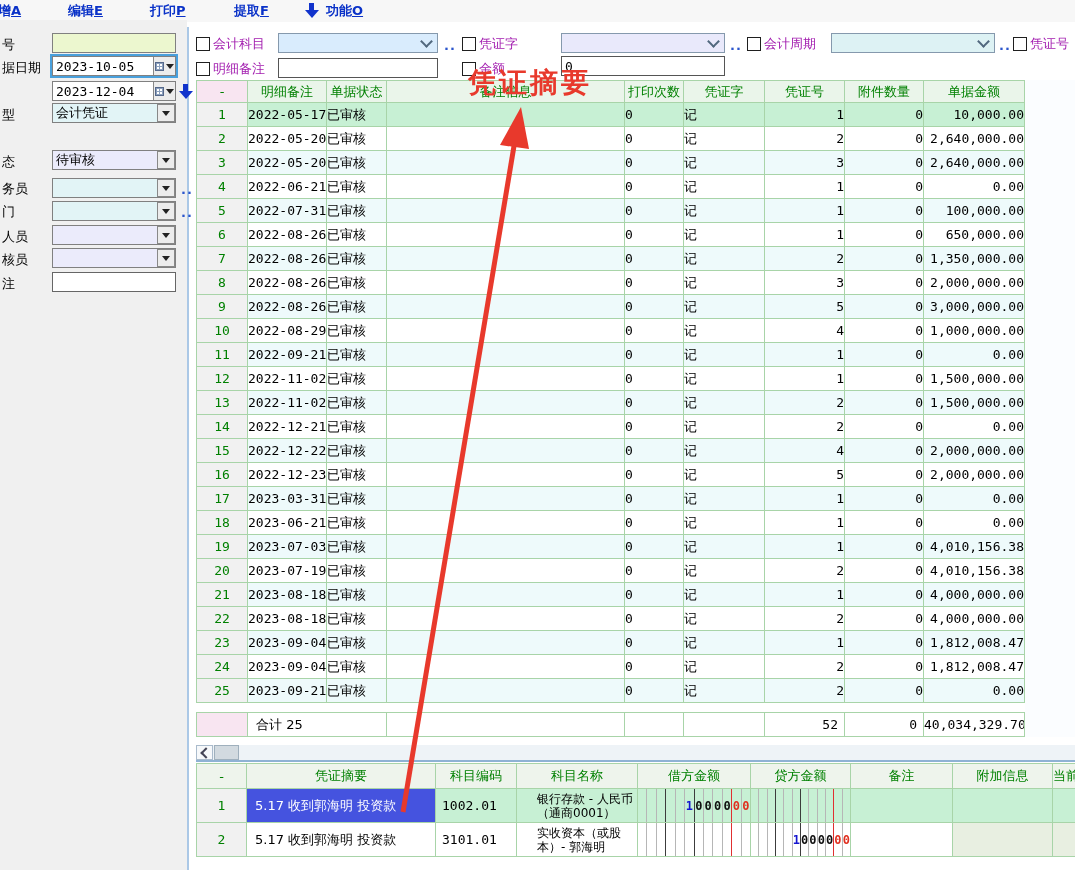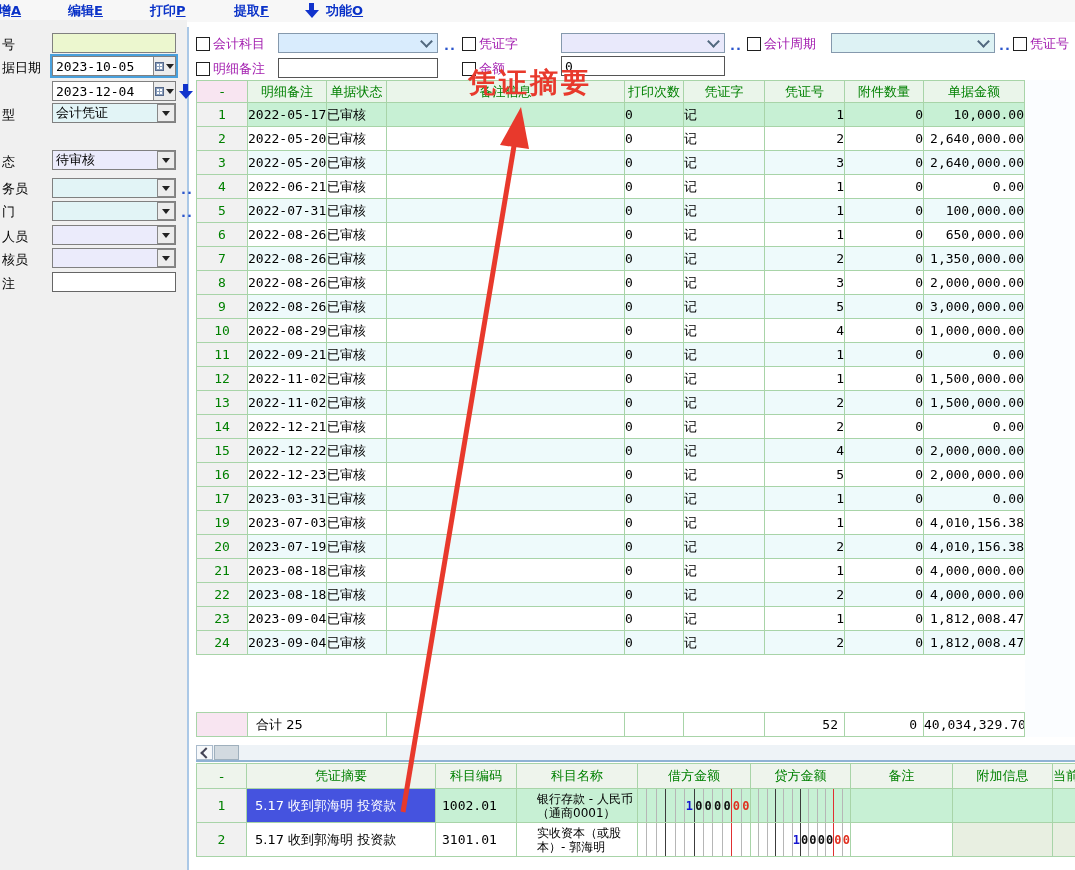--- a/index.html
+++ b/index.html
@@ -426,20 +426,31 @@
             <td class="c-date">2023-03-31</td>
             <td class="c-status">已审核</td>
             <td class="c-remark"></td>
             <td class="c-prints">0</td>
             <td class="c-word">记</td>
             <td class="c-no">1</td>
             <td class="c-att">0</td>
             <td class="c-amount">0.00</td>
           </tr>
           <tr>
+            <td class="c-rownum">18</td>
+            <td class="c-date">2023-06-21</td>
+            <td class="c-status">已审核</td>
+            <td class="c-remark"></td>
+            <td class="c-prints">0</td>
+            <td class="c-word">记</td>
+            <td class="c-no">1</td>
+            <td class="c-att">0</td>
+            <td class="c-amount">0.00</td>
+          </tr>
+          <tr>
             <td class="c-rownum">19</td>
             <td class="c-date">2023-07-03</td>
             <td class="c-status">已审核</td>
             <td class="c-remark"></td>
             <td class="c-prints">0</td>
             <td class="c-word">记</td>
             <td class="c-no">1</td>
             <td class="c-att">0</td>
             <td class="c-amount">4,010,156.38</td>
           </tr>
@@ -490,20 +501,31 @@
           <tr>
             <td class="c-rownum">24</td>
             <td class="c-date">2023-09-04</td>
             <td class="c-status">已审核</td>
             <td class="c-remark"></td>
             <td class="c-prints">0</td>
             <td class="c-word">记</td>
             <td class="c-no">2</td>
             <td class="c-att">0</td>
             <td class="c-amount">1,812,008.47</td>
+          </tr>
+          <tr>
+            <td class="c-rownum">25</td>
+            <td class="c-date">2023-09-21</td>
+            <td class="c-status">已审核</td>
+            <td class="c-remark"></td>
+            <td class="c-prints">0</td>
+            <td class="c-word">记</td>
+            <td class="c-no">2</td>
+            <td class="c-att">0</td>
+            <td class="c-amount">0.00</td>
           </tr>
         </tbody>
     </table>
   </div>
 
   <div class="grid-wrap" style="left:196px;top:712px;width:829px;height:25px">
     <table class="grid total-grid" style="width:828px">
       <colgroup>
           <col style="width:51px">
           <col style="width:79px">

